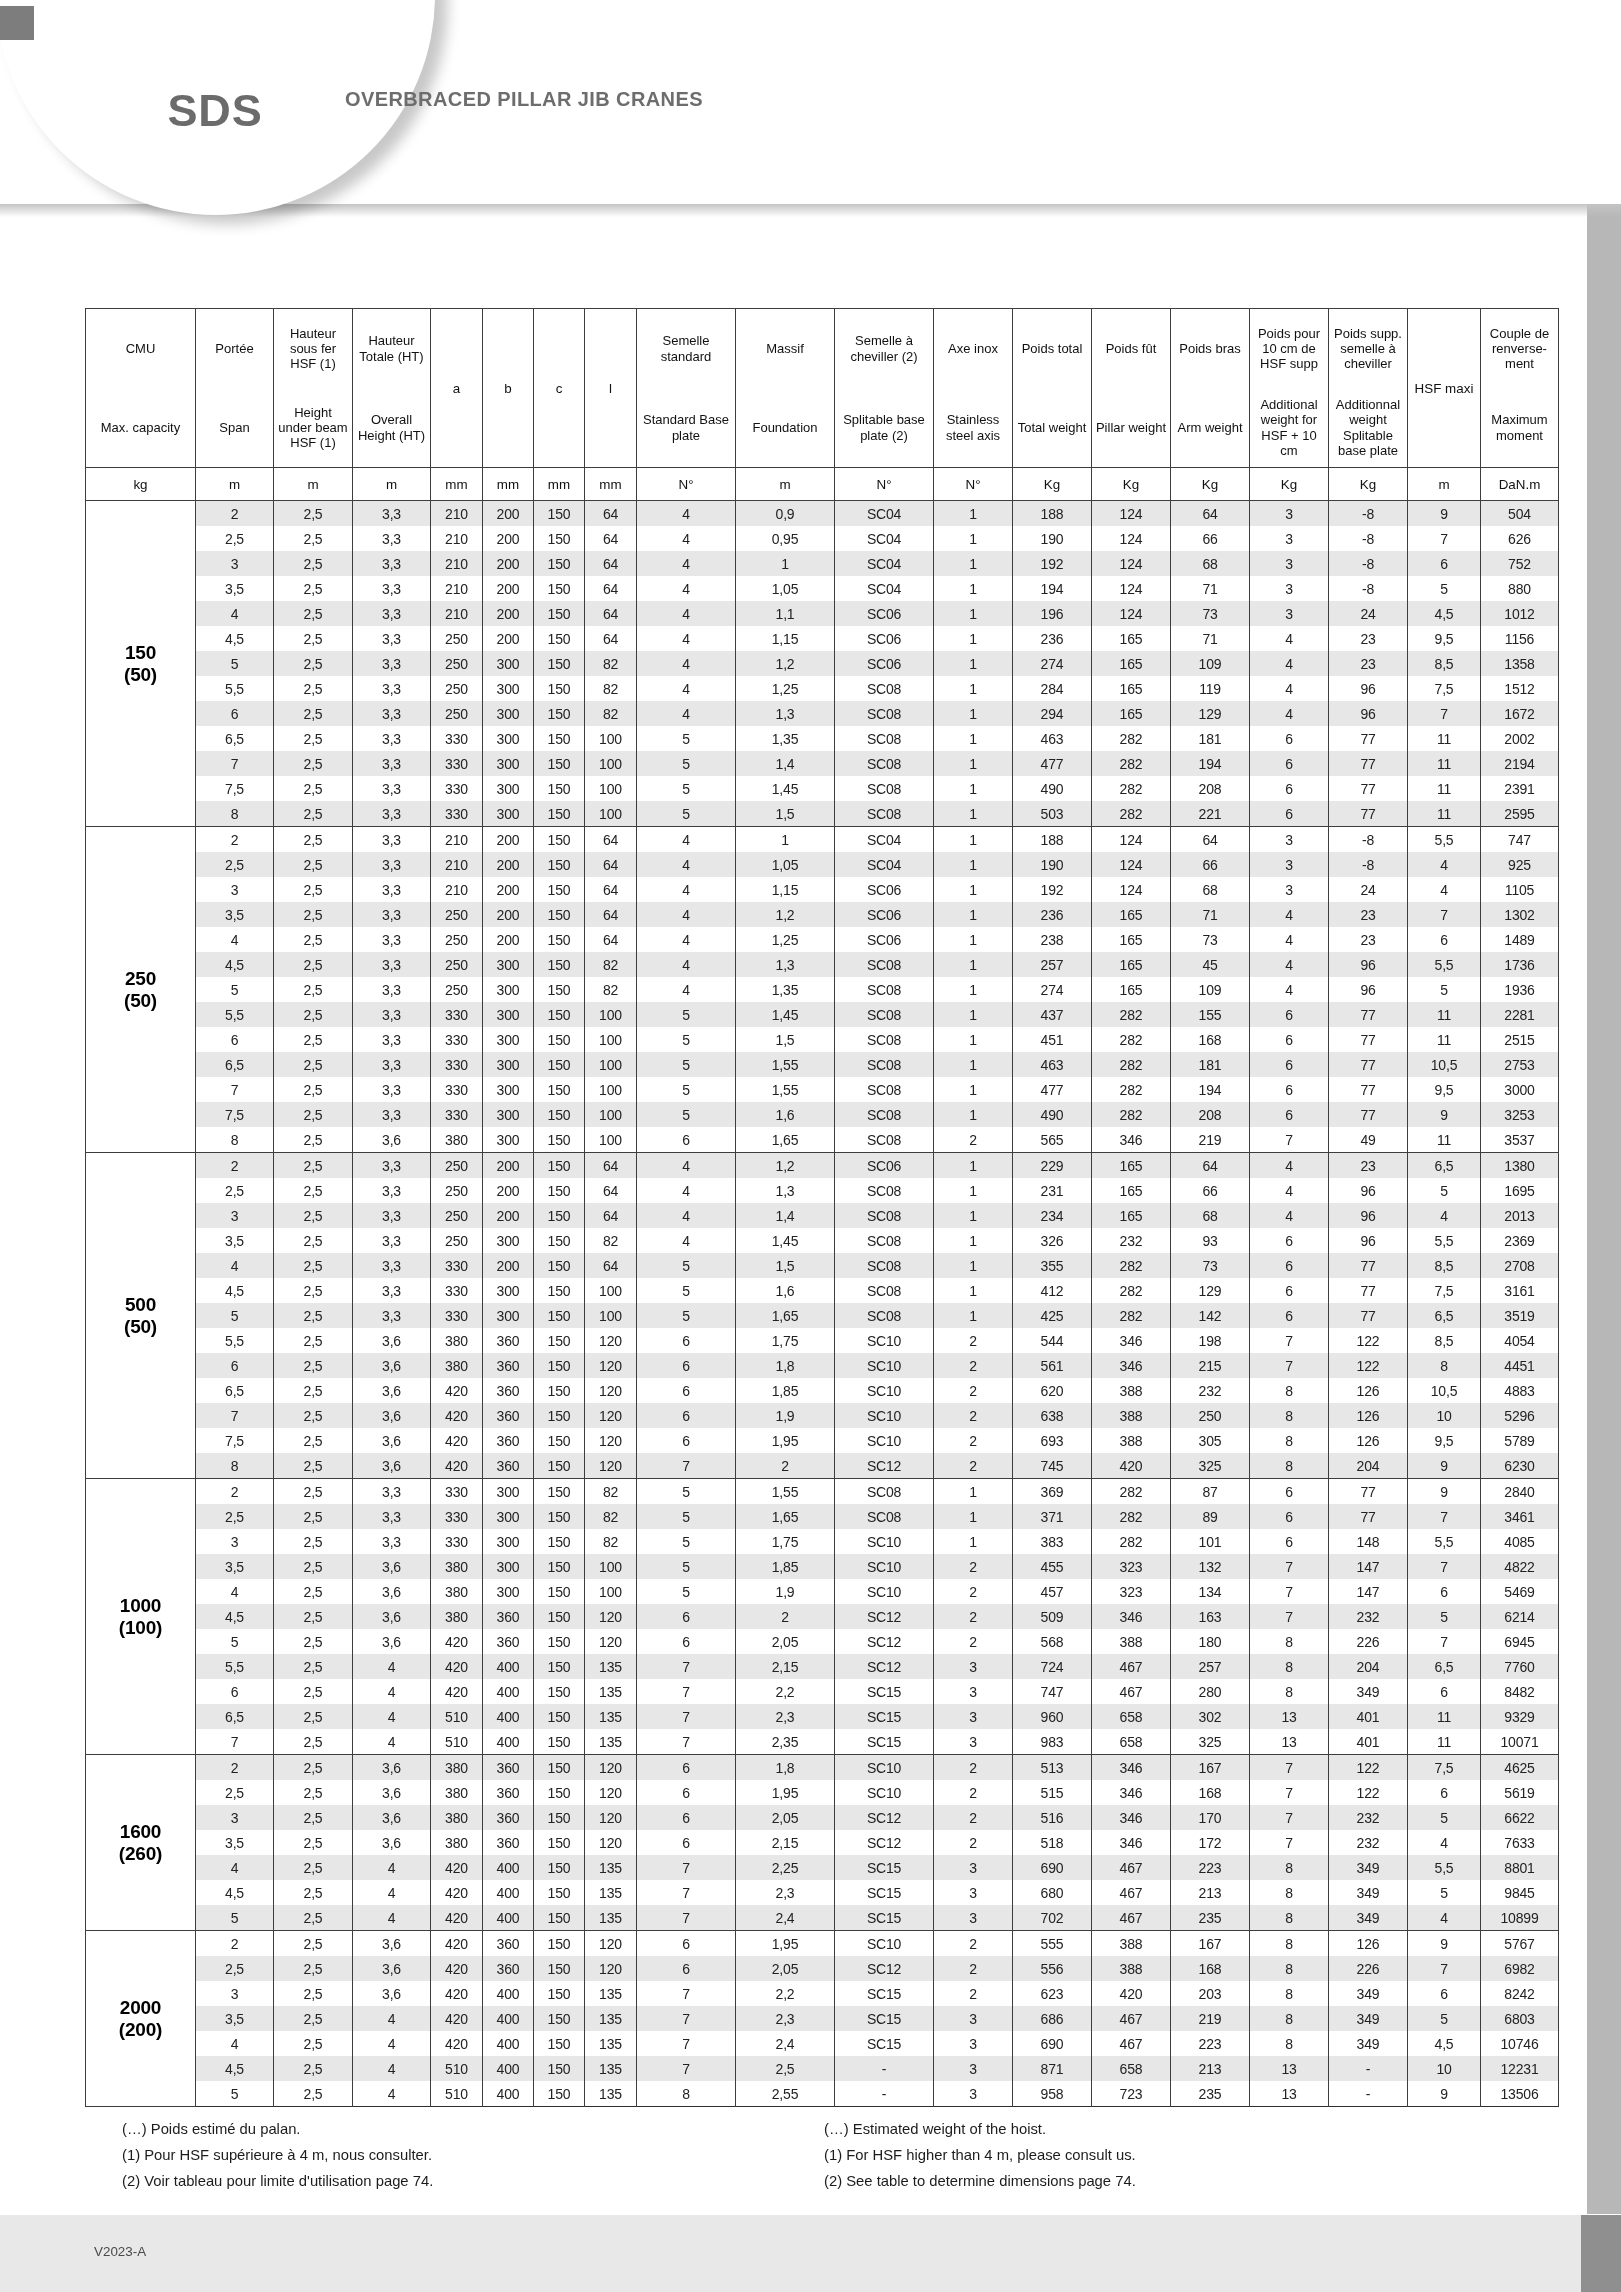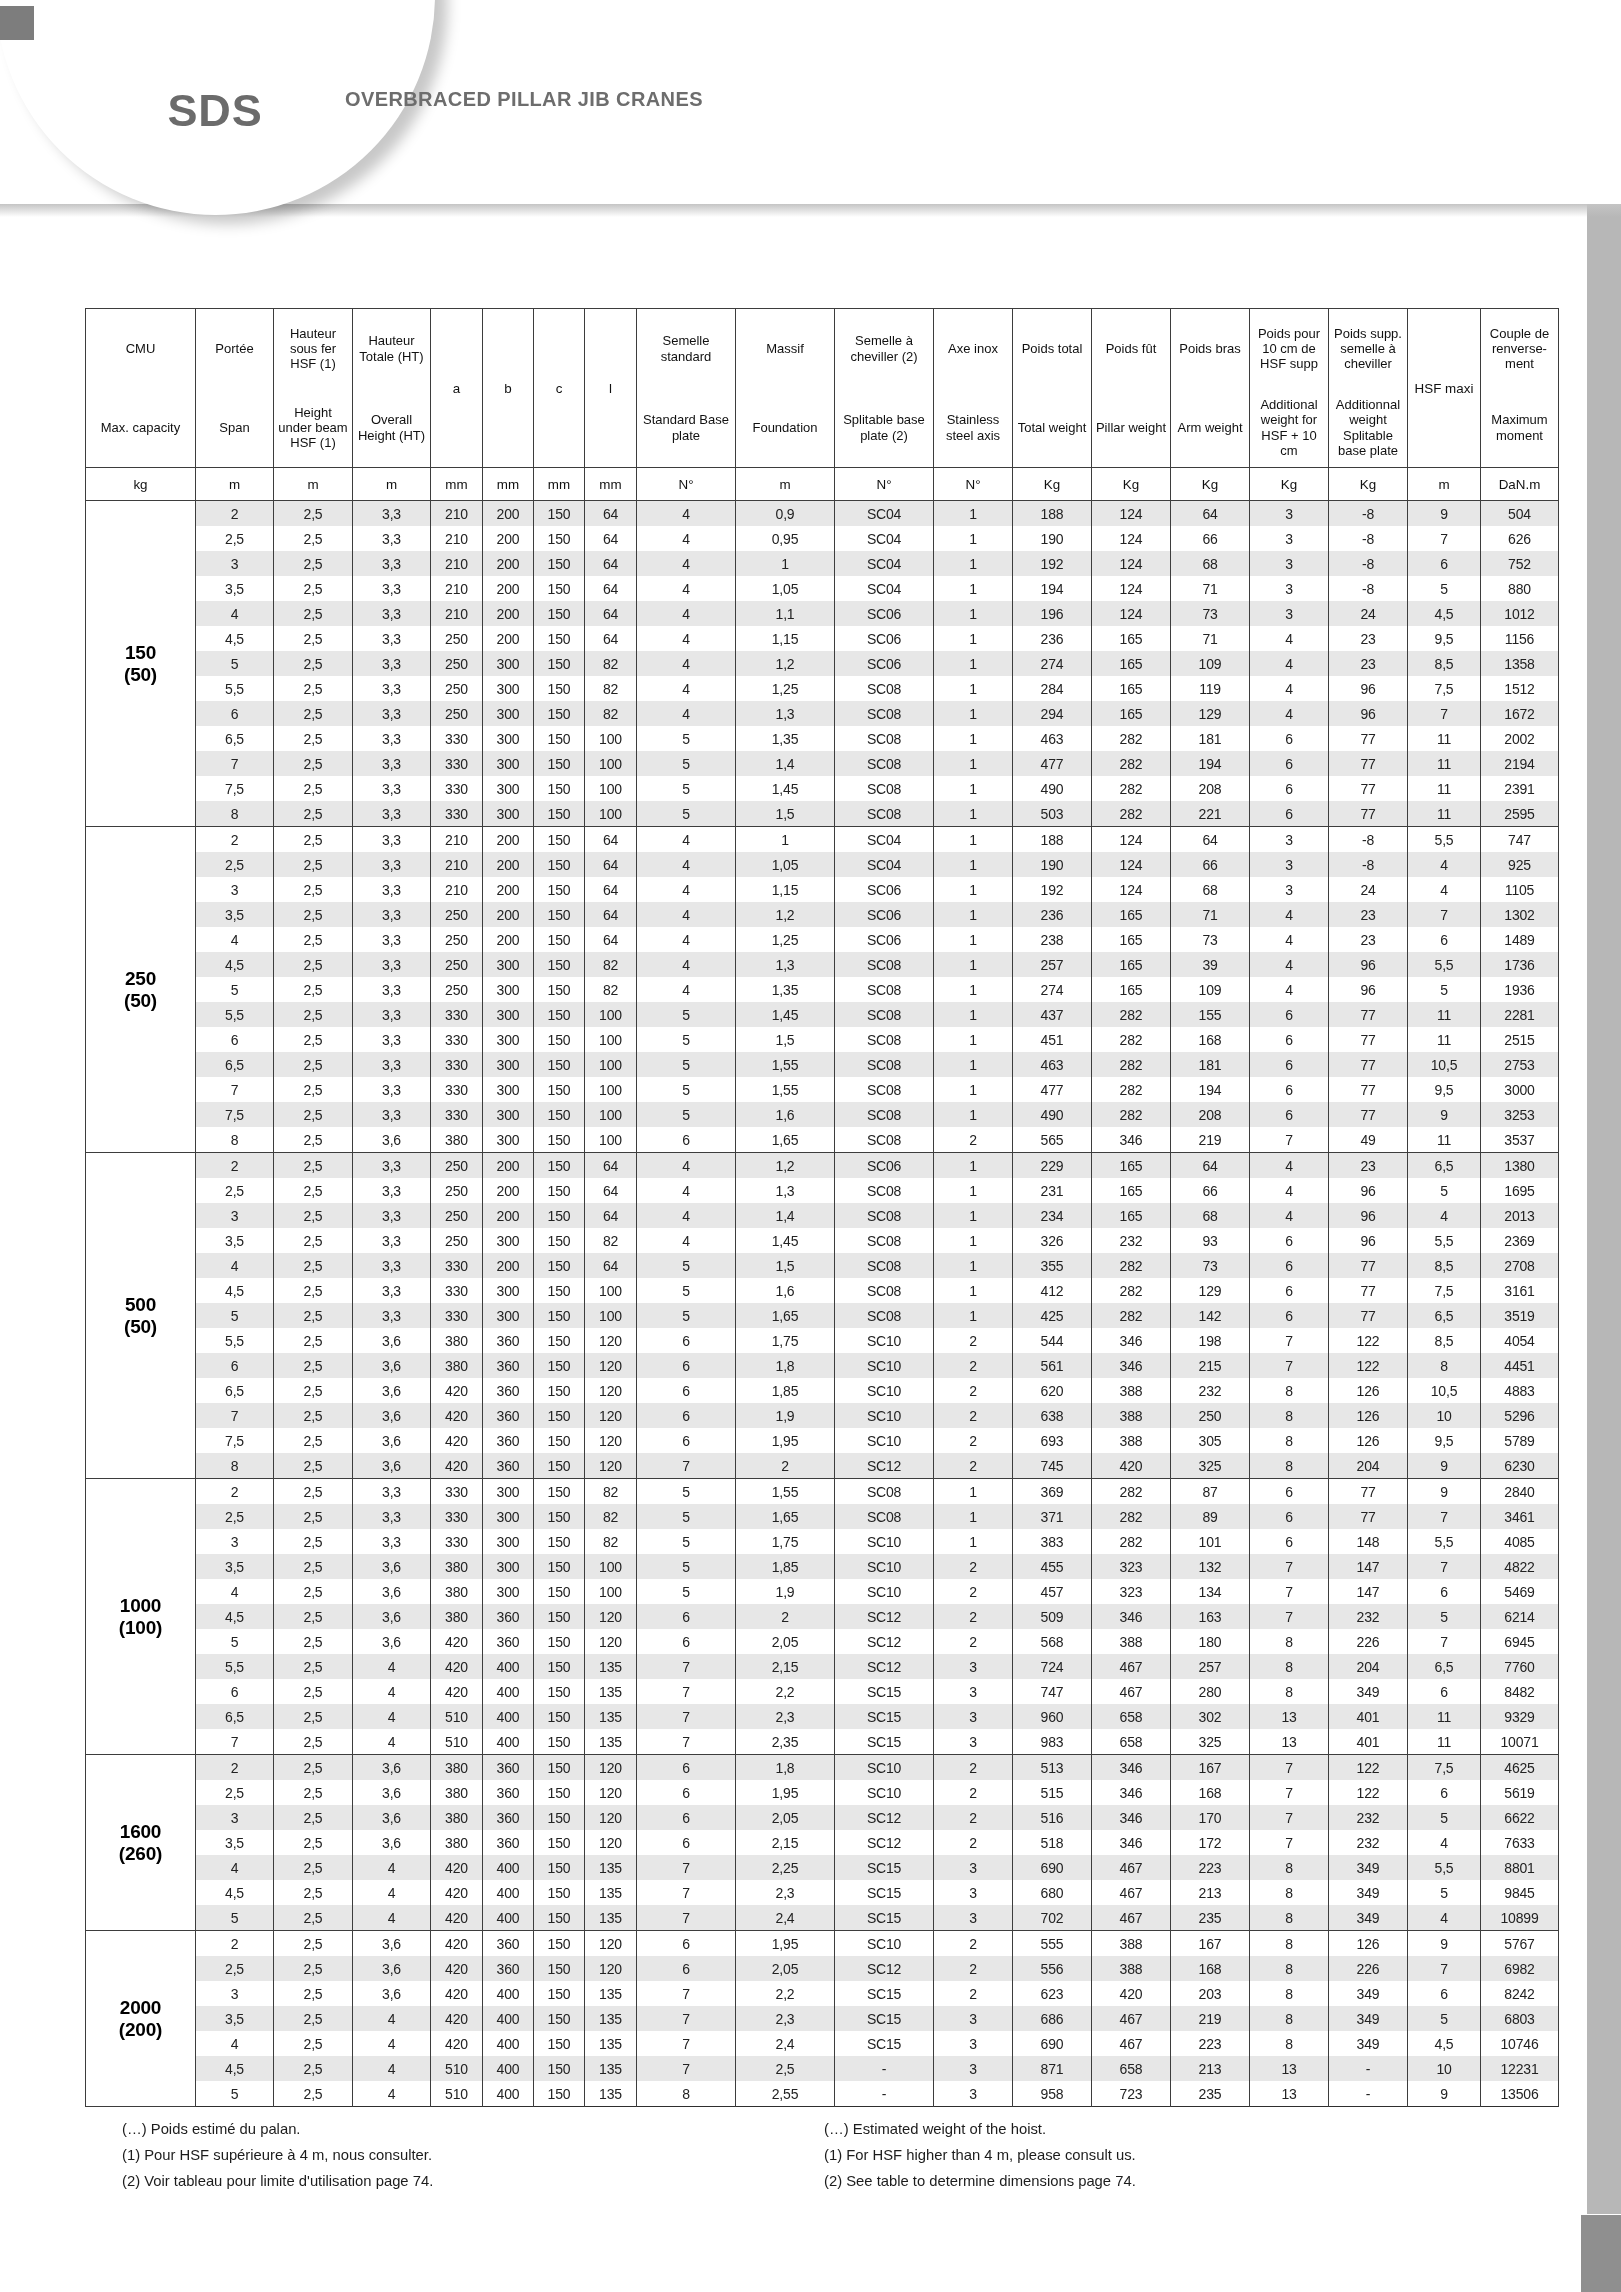--- a/index.html
+++ b/index.html
@@ -591,21 +591,21 @@
           <td>250</td>
           <td>300</td>
           <td>150</td>
           <td>82</td>
           <td>4</td>
           <td>1,3</td>
           <td>SC08</td>
           <td>1</td>
           <td>257</td>
           <td>165</td>
-          <td>39</td>
+          <td>45</td>
           <td>4</td>
           <td>96</td>
           <td>5,5</td>
           <td>1736</td>
         </tr>
         <tr>
           <td>5</td>
           <td>2,5</td>
           <td>3,3</td>
           <td>250</td>
@@ -1527,15 +1527,18 @@
     <div>(…) Poids estimé du palan.</div>
     <div>(1) Pour HSF supérieure à 4 m, nous consulter.</div>
     <div>(2) Voir tableau pour limite d'utilisation page 74.</div>
   </div>
   <div class="footnotes en">
     <div>(…) Estimated weight of the hoist.</div>
     <div>(1) For HSF higher than 4 m, please consult us.</div>
     <div>(2) See table to determine dimensions page 74.</div>
   </div>
 
+  <div class="footer-band">
+    <span class="version-label">V2023-A</span>
+  </div>
   <div class="footer-right-block"></div>
 </div>
 
 
 </body></html>

